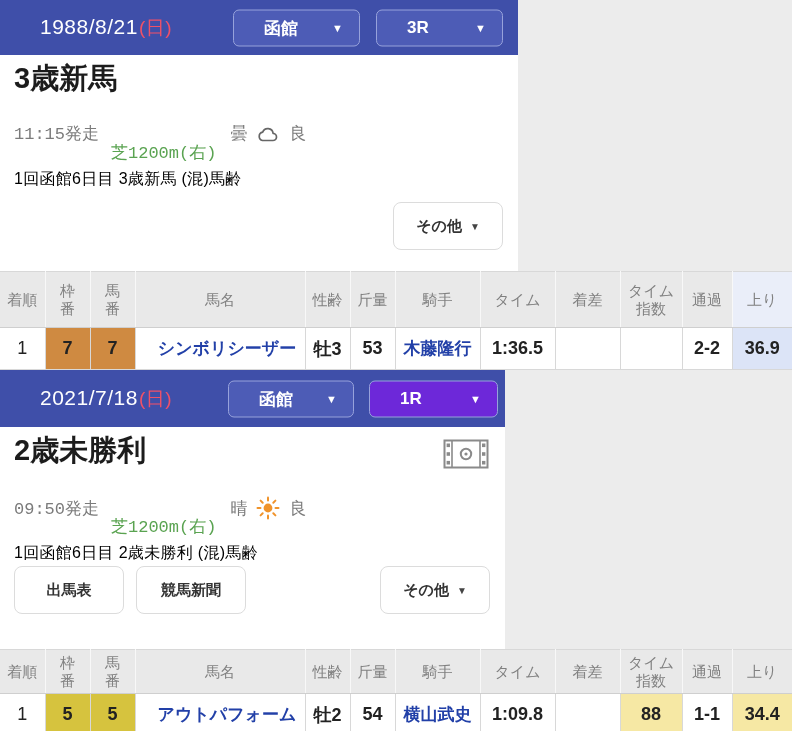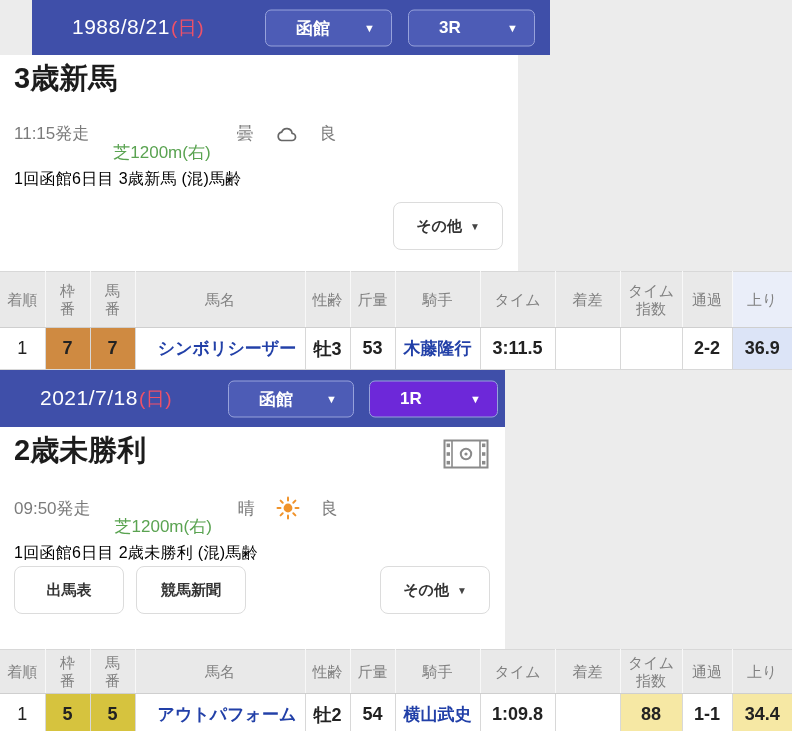--- a/index.html
+++ b/index.html
@@ -25,21 +25,21 @@
   .dd-track2 { left:228px; width:126px; }
   .dd-race2  { left:369px; width:129px; }
 
   
   .race-card { background:#ffffff; padding:0 14px; position:relative; }
   .card1 { width:518px; height:216px; }
   .card2 { width:505px; height:222px; }
   .title-row { display:flex; align-items:flex-start; justify-content:space-between; padding-top:8px; }
   .race-title { font-size:29px; font-weight:bold; color:#1c1c1c; line-height:1.1; }
   .film-icon { margin-top:4px; margin-right:2px; }
-  .info-line { margin-top:9px; font-size:17px; color:#7b7b7b; display:flex; align-items:center; gap:20px; }
+  .info-line { margin-top:9px; font-size:17px; color:#7b7b7b; display:flex; align-items:center; gap:8px;font-family:Liberation Mono, monospace; }
   .info-line .course { margin-left:4px;margin-top:37px; }
   .info-line .weather-label { margin-left:6px; }
   .weather-svg { margin:0 1px; }
   .meet-info { margin-top:5px; font-size:16px; color:#000000; letter-spacing:.3px; }
   .btn-row { display:flex; align-items:center; }
   .btn-row1 { position:absolute; left:0; right:15px; top:147px; justify-content:flex-end; }
   .btn-row2 { position:absolute; left:14px; right:15px; top:139px; gap:12px; }
   .pill-btn { background:#fff; border:1px solid #dcdcdc; border-radius:8px; height:48px;
               min-width:110px; font-family:inherit; font-size:15px; font-weight:bold; color:#333;
               display:flex; align-items:center; justify-content:center; gap:8px; cursor:pointer;
@@ -66,21 +66,21 @@
   td.horse-name a, td.jockey a { font-weight:bold; text-decoration:none; font-size:17px; cursor:pointer; }
   td.sexage, td.weight, td.time, td.passing, td.agari, td.t-index { font-weight:bold; }
   td.time { font-size:18px; }
 </style>
 </head>
 <body>
 
 <div class="page">
 
   <section>
-    <div class="race-bar bar1" style="background-color: rgb(63, 79, 169); margin-left: 32px;">
+    <div class="race-bar bar1" style="background-color: rgb(63, 79, 169);">
       <div class="bar-date">
         <span>1988/8/21</span><span class="day" style="color: rgb(239, 81, 104);">(日)</span>
       </div>
       <button class="dd-btn dd-track1" style="background-color: rgb(77, 92, 182);">
         <span>函館</span>
         <span class="arrow">▼</span>
       </button>
       <button class="dd-btn dd-race1" style="background-color: rgb(77, 92, 182);">
         <span>3R</span>
         <span class="arrow">▼</span>
@@ -169,21 +169,21 @@
       </thead>
       <tbody>
         <tr>
           <td class="rank">1</td>
           <td class="waku" style="background-color: rgb(207, 138, 65);">7</td>
           <td class="waku" style="background-color: rgb(207, 138, 65);">7</td>
           <td class="horse-name"><a style="color: rgb(34, 64, 168);">シンボリシーザー</a></td>
           <td class="sexage">牡3</td>
           <td class="weight">53</td>
           <td class="jockey"><a style="color: rgb(34, 64, 168);">木藤隆行</a></td>
-          <td class="time">3:11.5</td>
+          <td class="time">1:36.5</td>
           <td></td>
           <td class="t-index"></td>
           <td class="passing">2-2</td>
           <td class="agari" style="background-color: rgb(220, 228, 247);">36.9</td>
         </tr>
       </tbody>
     </table>
   </section>
 
   <section>

